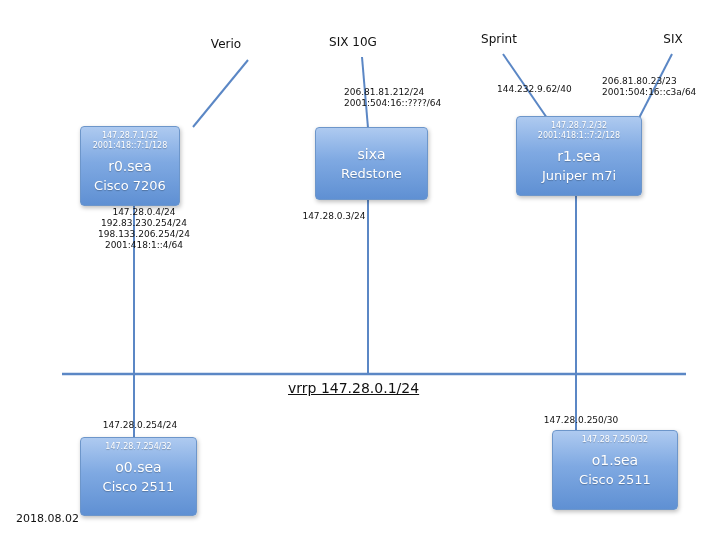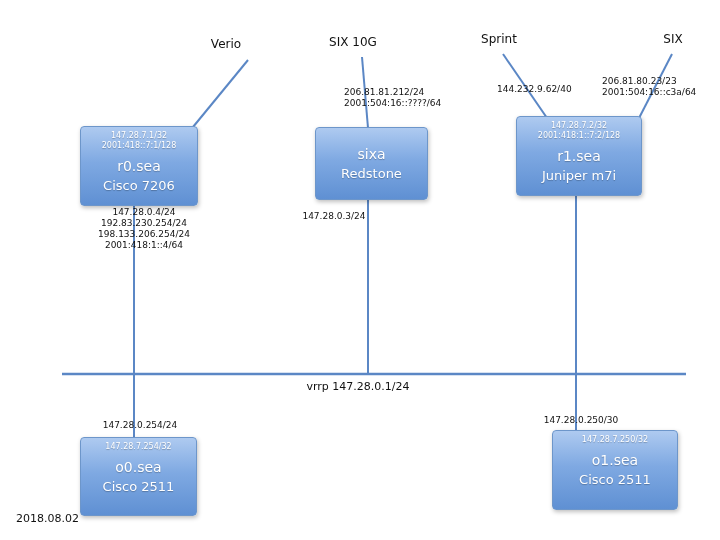--- a/index.html
+++ b/index.html
@@ -23,21 +23,21 @@
     box-shadow:1px 2px 4px rgba(0,0,0,0.25);
     color:#ffffff; text-align:center;
     display:flex; flex-direction:column; align-items:center;
     text-shadow:0 1px 1px rgba(0,0,0,0.25);
   }
   .node .loopbacks { font-size:8px; line-height:10px; white-space:pre-line; margin-top:4px; }
   .node .node-name { font-size:14px; margin-top:7px; }
   .node .node-model { font-size:13px; margin-top:4px; }
   .node.mid { justify-content:center; }
   .node.mid .node-name { margin-top:0; }
-  .vrrp-label { position:absolute; font-size:11px; text-align:center; color:#111; }
+  .vrrp-label { position:absolute; font-size:14px; text-align:left; color:#111;text-decoration:underline; }
   .date-label { position:absolute; font-size:11px; color:#111; }
 </style>
 </head>
 <body>
 
 <div class="stage">
 
   <svg class="links" viewBox="0 0 720 540">
     <line x1="248" y1="60" x2="193" y2="127" stroke="#5b87c5" stroke-width="2"></line>
     <line x1="362" y1="57" x2="368" y2="128" stroke="#5b87c5" stroke-width="2"></line>
@@ -53,21 +53,21 @@
   <div class="uplink" style="left:318px; top:35px; width:70px;">SIX 10G</div>
   <div class="uplink" style="left:470px; top:32px; width:58px;">Sprint</div>
   <div class="uplink" style="left:654px; top:32px; width:38px;">SIX</div>
 
   <div class="ann" style="left:344px; top:87px;">206.81.81.212/24
 2001:504:16::????/64</div>
   <div class="ann" style="left:497px; top:84px;">144.232.9.62/40</div>
   <div class="ann" style="left:602px; top:76px;">206.81.80.23/23
 2001:504:16::c3a/64</div>
 
-  <div class="node" style="left:80px; top:126px; width:118px; height:80px;">
+  <div class="node" style="left:80px; top:126px; width:100px; height:80px;">
     <div class="loopbacks">147.28.7.1/32
 2001:418::7:1/128</div>
     <div class="node-name">r0.sea</div>
     <div class="node-model">Cisco 7206</div>
   </div>
   <div class="ann center" style="left:78px; top:207px; width:132px;">147.28.0.4/24
 192.83.230.254/24
 198.133.206.254/24
 2001:418:1::4/64</div>
 

